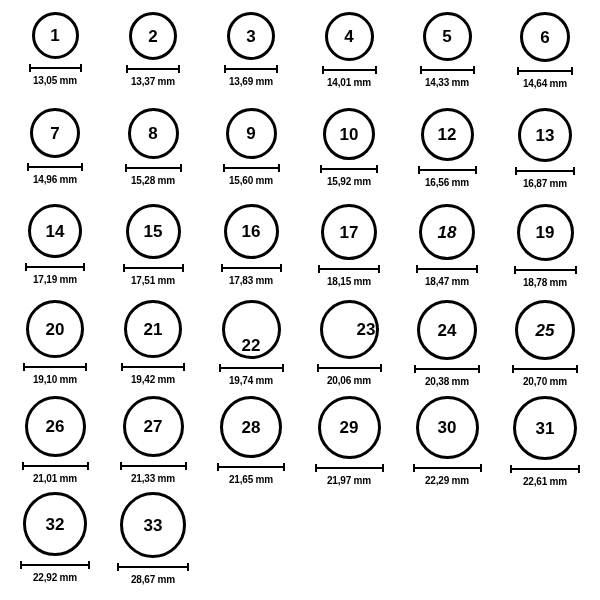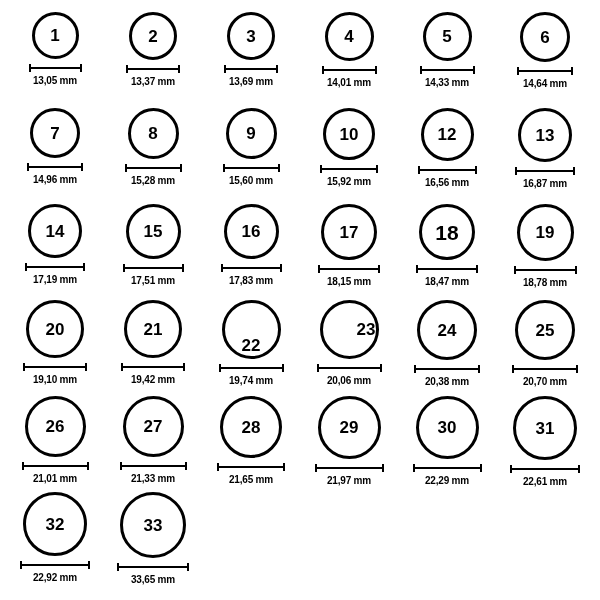--- a/index.html
+++ b/index.html
@@ -231,21 +231,21 @@
         <div class="ring" style="width: 56px; height: 56px;">
           <span class="ring-label" style="font-size: 17px;">17</span>
         </div>
         <div class="measure">
           <div class="bar" style="width: 62px;"></div>
         </div>
         <div class="mm">18,15 mm</div>
       </div>
       <div class="cell">
         <div class="ring" style="width: 56px; height: 56px;">
-          <span class="ring-label" style="font-size: 21px;">18</span>
+          <span class="ring-label" style="font-size: 17px; font-style: italic;">18</span>
         </div>
         <div class="measure">
           <div class="bar" style="width: 62px;"></div>
         </div>
         <div class="mm">18,47 mm</div>
       </div>
       <div class="cell">
         <div class="ring" style="width: 57px; height: 57px;">
           <span class="ring-label" style="font-size: 17px;">19</span>
         </div>
@@ -294,21 +294,21 @@
         <div class="ring" style="width: 60px; height: 60px;">
           <span class="ring-label" style="font-size: 17px;">24</span>
         </div>
         <div class="measure">
           <div class="bar" style="width: 66px;"></div>
         </div>
         <div class="mm">20,38 mm</div>
       </div>
       <div class="cell">
         <div class="ring" style="width: 60px; height: 60px;">
-          <span class="ring-label" style="font-size: 17px;">25</span>
+          <span class="ring-label" style="font-size: 17px; font-style: italic;">25</span>
         </div>
         <div class="measure">
           <div class="bar" style="width: 66px;"></div>
         </div>
         <div class="mm">20,70 mm</div>
       </div>
       <div class="cell">
         <div class="ring" style="width: 61px; height: 61px;">
           <span class="ring-label" style="font-size: 17px;">26</span>
         </div>
@@ -371,19 +371,19 @@
         </div>
         <div class="mm">22,92 mm</div>
       </div>
       <div class="cell">
         <div class="ring" style="width: 66px; height: 66px;">
           <span class="ring-label" style="font-size: 17px;">33</span>
         </div>
         <div class="measure">
           <div class="bar" style="width: 72px;"></div>
         </div>
-        <div class="mm">33,65 mm</div>
+        <div class="mm">28,67 mm</div>
       </div>
       <div class="cell empty"></div>
       <div class="cell empty"></div>
       <div class="cell empty"></div>
     </div>
 </div>
 
 </body></html>

